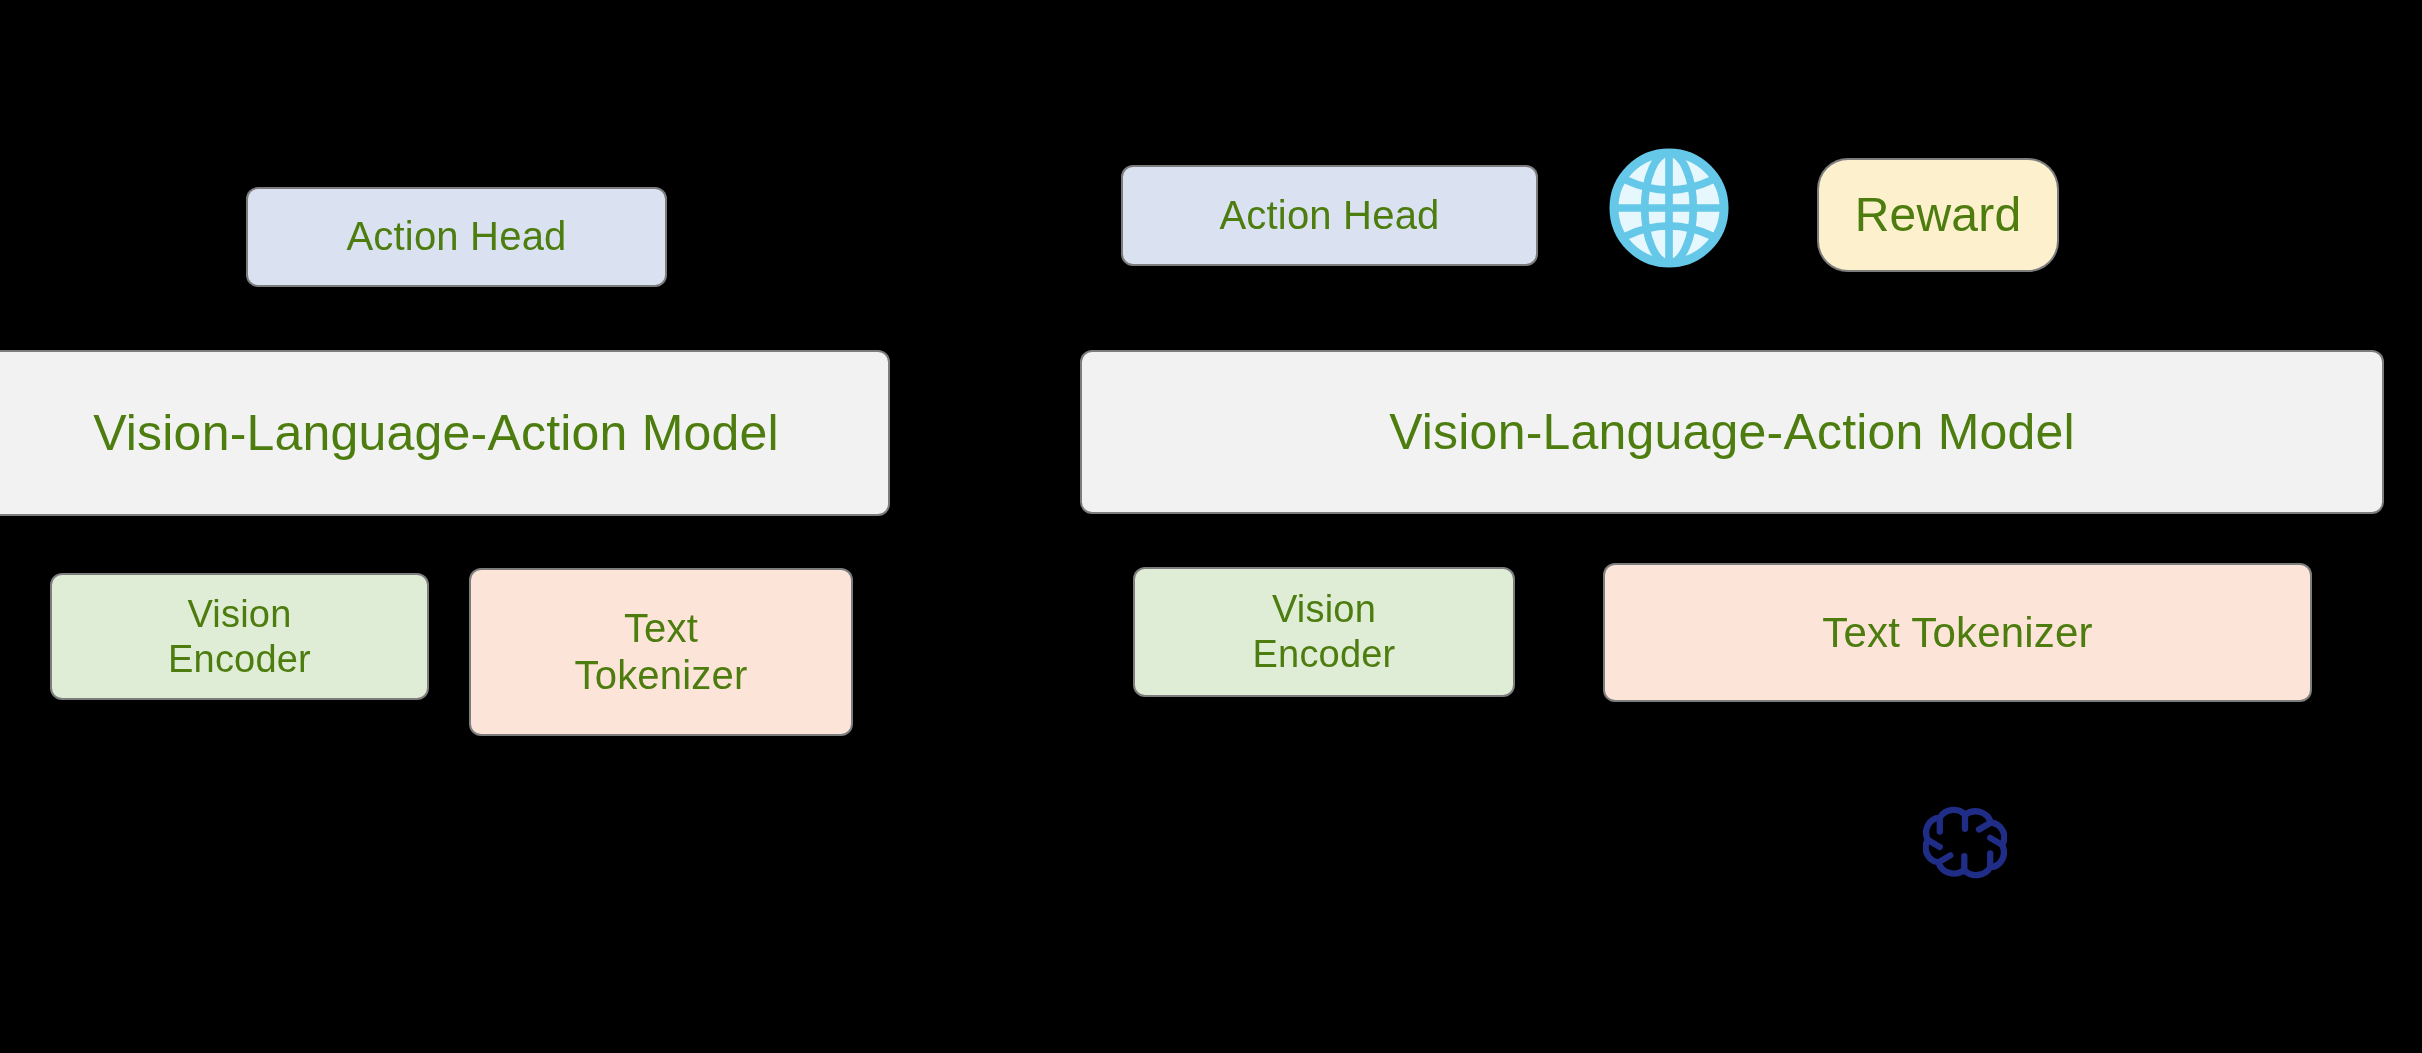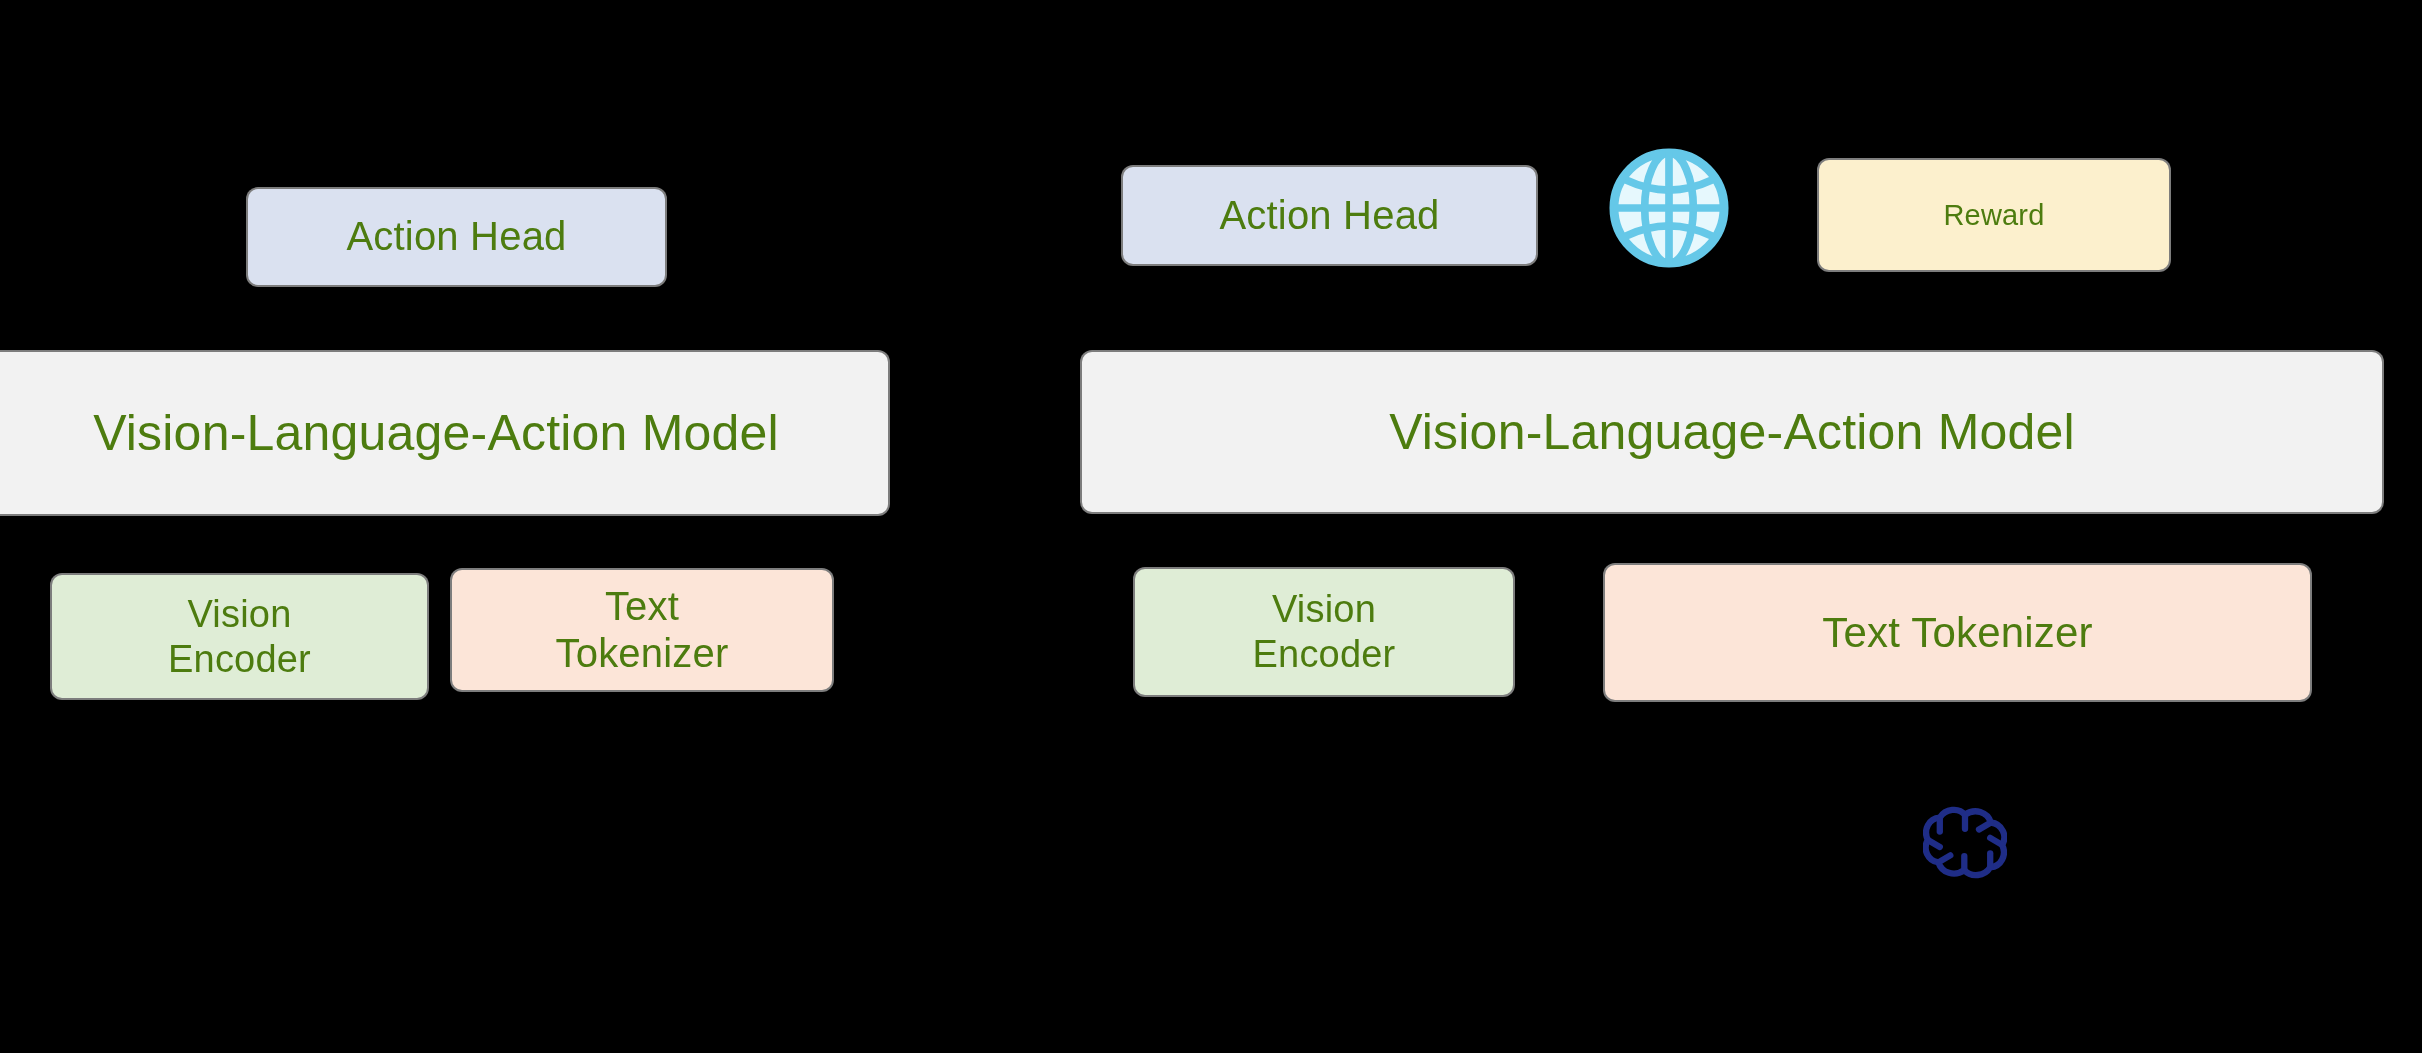--- a/index.html
+++ b/index.html
@@ -46,35 +46,36 @@
     left: -16px; top: 352px; width: 904px; height: 162px;
     background: #f2f2f2;
     font-size: 50px;
   }
   #left-vision-encoder {
     left: 52px; top: 575px; width: 375px; height: 123px;
     background: #dfedd6;
     font-size: 38px;
   }
   #left-text-tokenizer {
-    left: 452px; top: 570px; width: 380px; height: 120px;
+    left: 471px; top: 570px; width: 380px; height: 164px;
     background: #fce5d8;
     font-size: 40px;
   }
 
   
   #right-action-head {
     left: 1123px; top: 167px; width: 413px; height: 97px;
     background: #dae1f0;
     font-size: 40px;
   }
   #right-reward {
-    left: 1819px; top: 160px; width: 350px; height: 110px;
+    left: 1819px; top: 160px; width: 238px; height: 110px;
     background: #fcf0cd;
-    font-size: 29px;
+    font-size: 48px;
+    border-radius: 29px;
   }
   #right-vla {
     left: 1082px; top: 352px; width: 1300px; height: 160px;
     background: #f2f2f2;
     font-size: 50px;
   }
   #right-vision-encoder {
     left: 1135px; top: 569px; width: 378px; height: 126px;
     background: #dfedd6;
     font-size: 38px;

